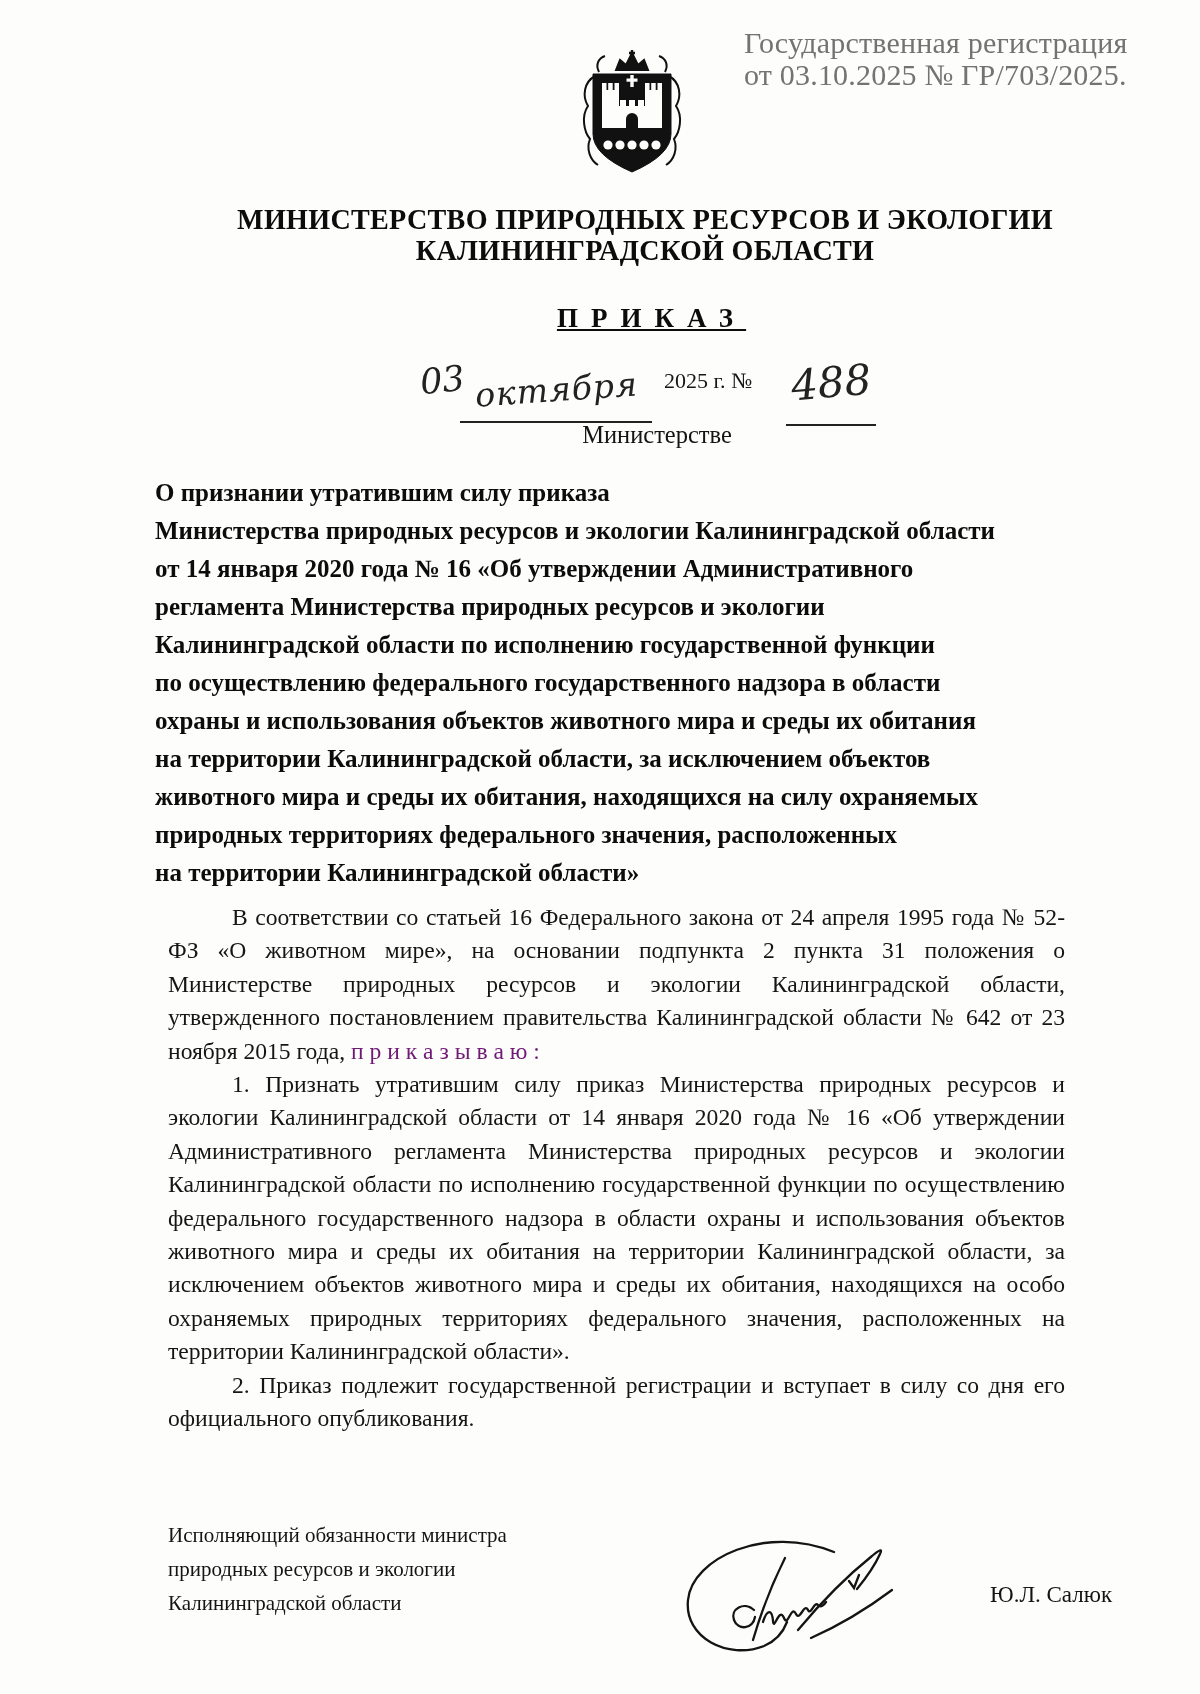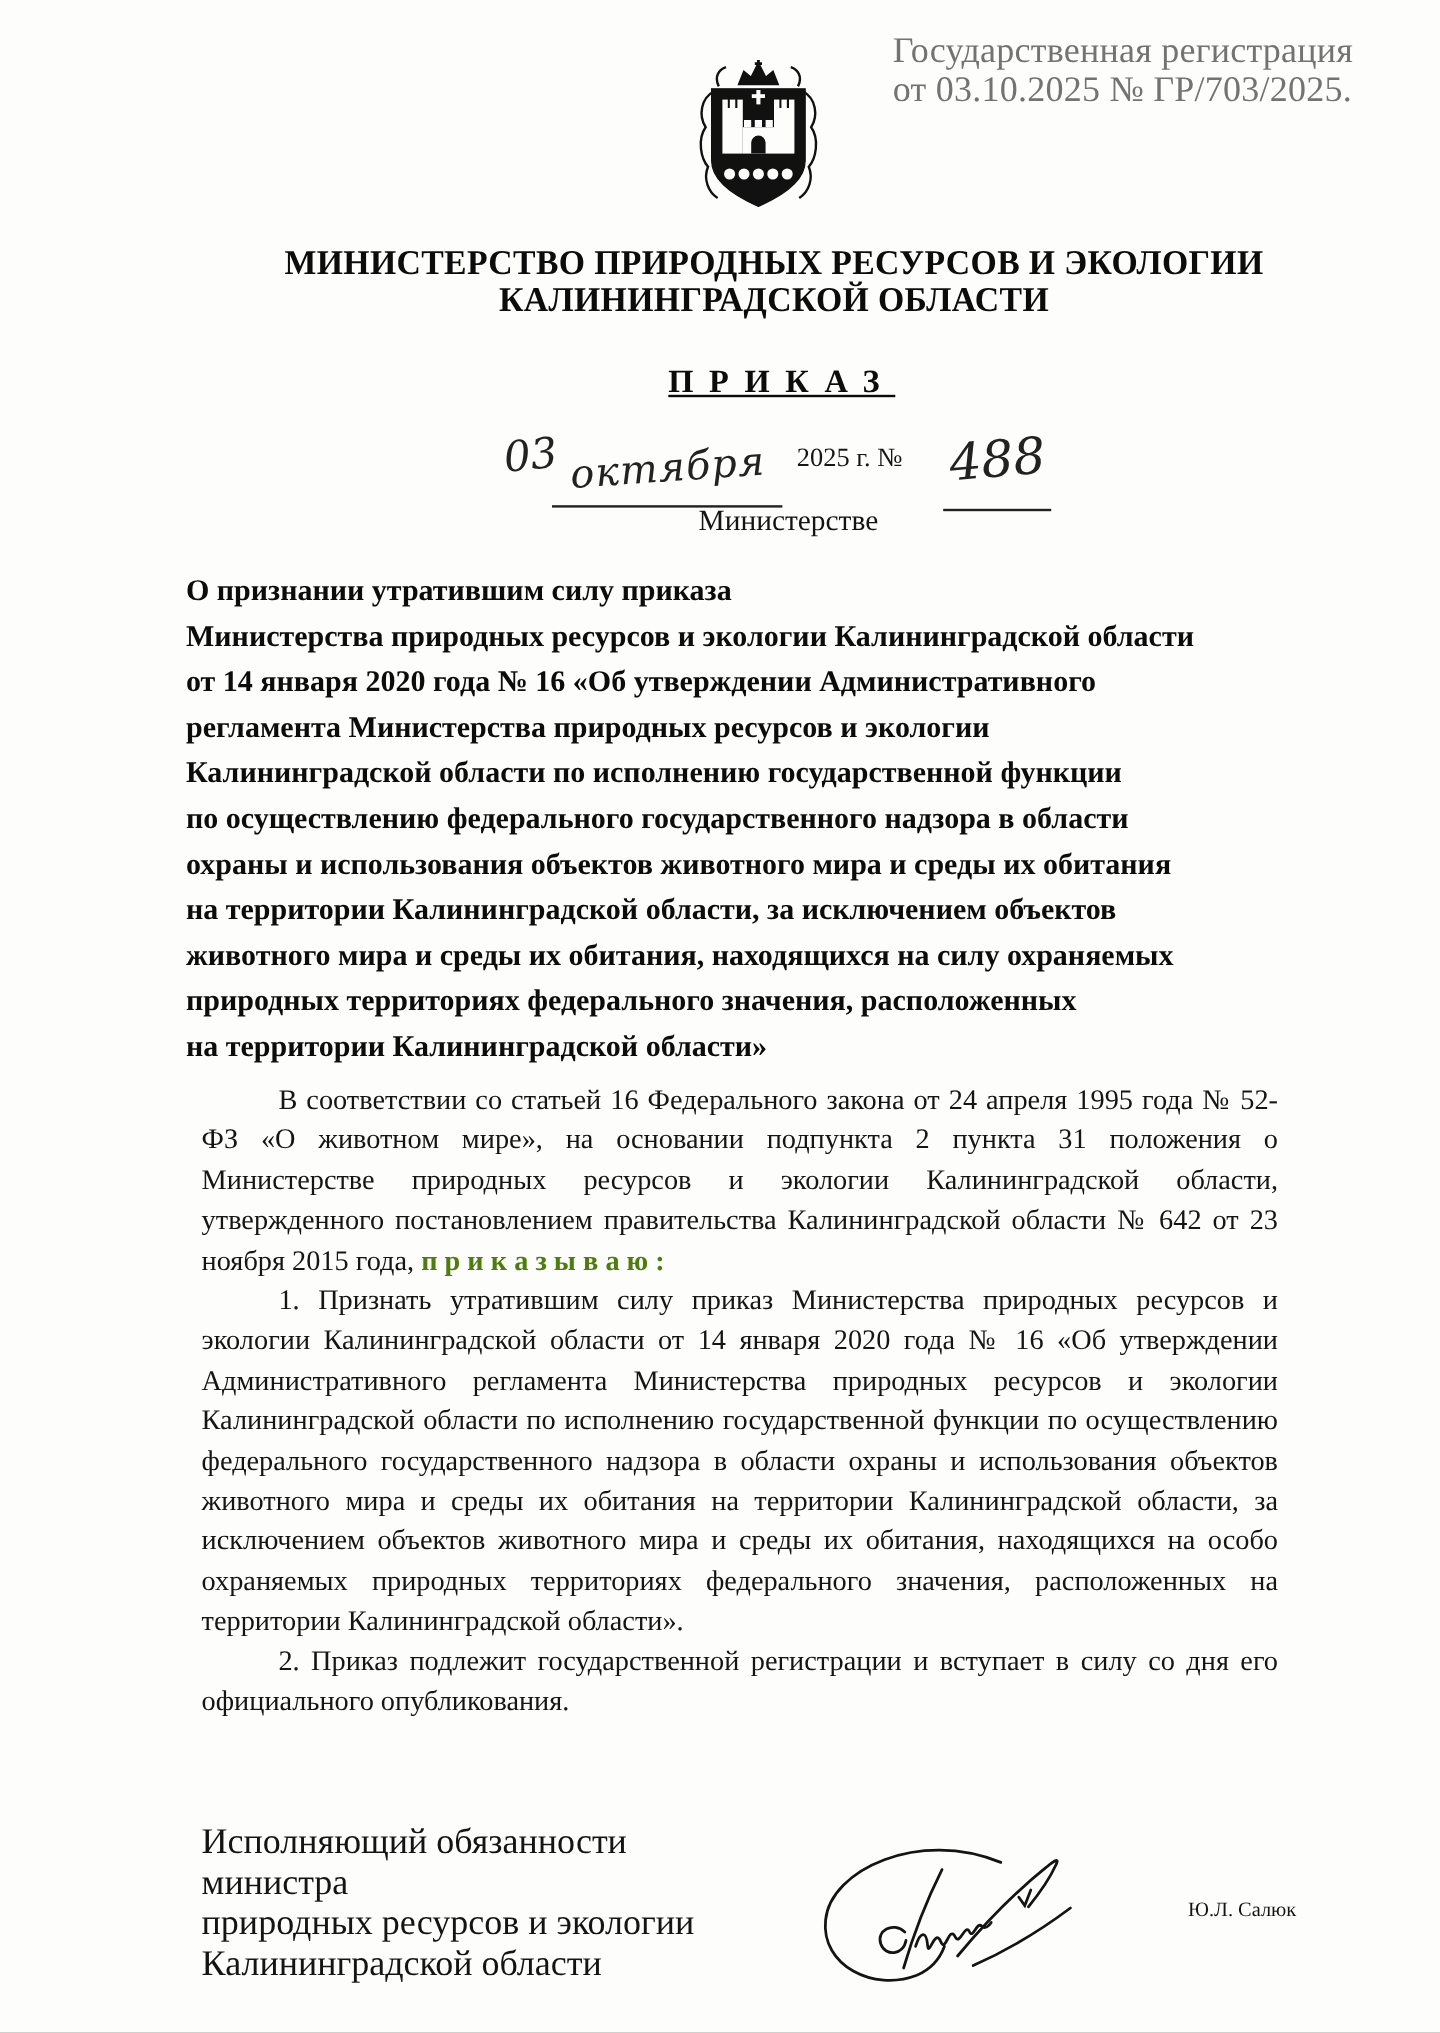--- a/index.html
+++ b/index.html
@@ -46,26 +46,26 @@
   .subject{
     position:absolute; left:155px; top:474px; width:925px;
     text-align:left; font-weight:bold; font-size:25px; line-height:38px; color:#0c0c0c;
   }
   
   .body-text{
     position:absolute; left:168px; top:901px; width:897px;
     font-size:23.6px; line-height:33.4px; text-align:justify; color:#151515;
   }
   .body-text p{ margin:0; text-indent:64px; }
-  .bold-spaced{ font-weight:bold; color:#4d7c0f; }
+  .bold-spaced{ font-weight:normal; color:#701a75; }
   
   .sig-block{ position:absolute; left:168px; top:1518px; width:930px; height:160px; }
-  .sig-position{ position:absolute; left:0; top:0; width:470px; font-size:30px; line-height:34px; }
+  .sig-position{ position:absolute; left:0; top:0; width:470px; font-size:21px; line-height:34px; }
   .sig-mark{ position:absolute; left:498px; top:14px; width:245px; height:135px; }
-  .sig-name{ position:absolute; left:822px; top:64px; font-size:17px; white-space:nowrap; }
+  .sig-name{ position:absolute; left:822px; top:64px; font-size:23px; white-space:nowrap; }
 </style>
 </head>
 <body>
 
 <div class="page">
 
   <div class="registration">
     <div>Государственная регистрация</div>
     <div>от 03.10.2025 № ГР/703/2025.</div>
   </div>

